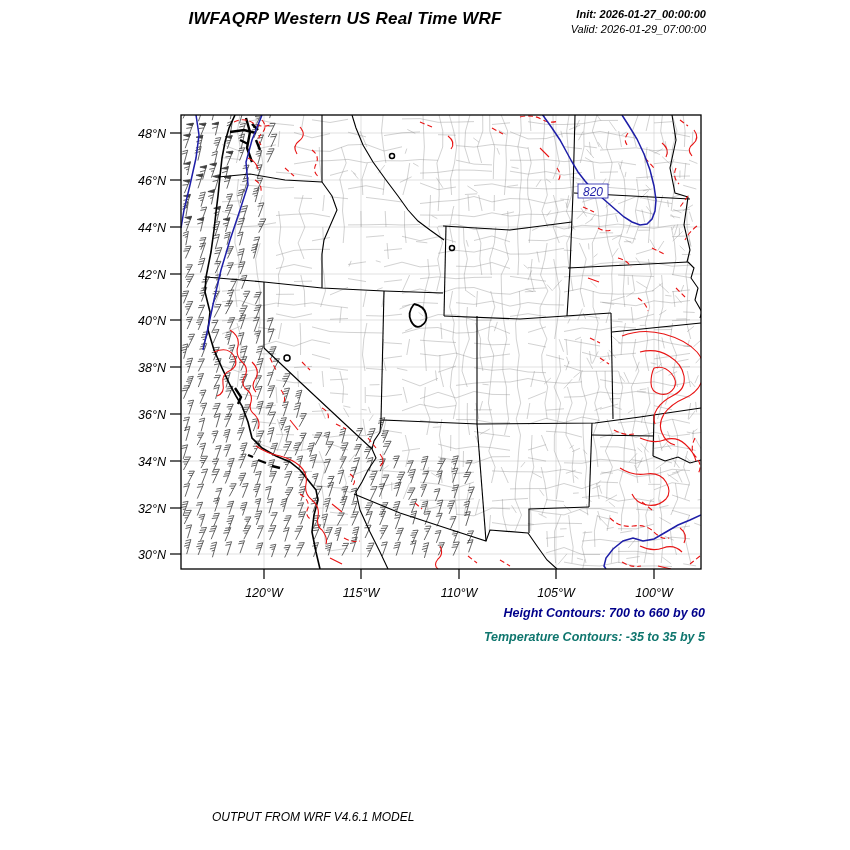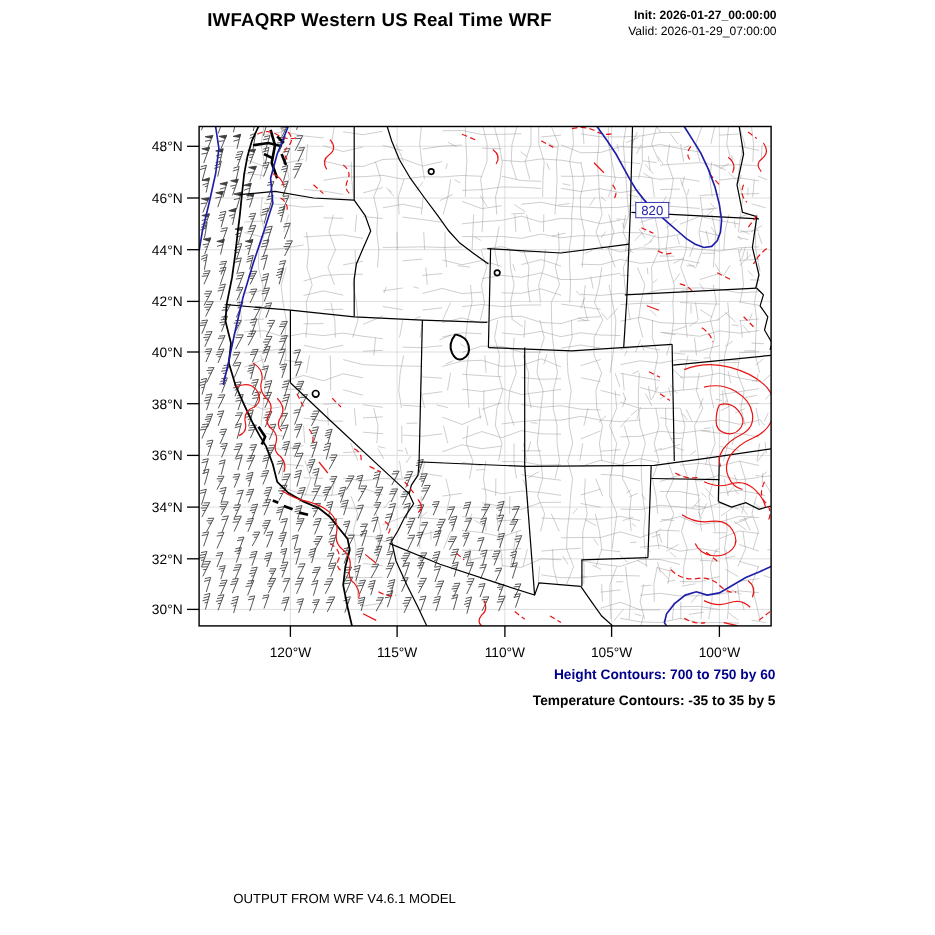--- a/index.html
+++ b/index.html
@@ -1,17 +1,17 @@
 <!DOCTYPE html>
 <html><head>
 <meta charset="utf-8">
 <style>
   html,body{margin:0;padding:0;background:#ffffff;}
   .page{position:relative;width:850px;height:850px;background:#fff;overflow:hidden;
-        font-family:"Liberation Sans", sans-serif;color:#000;}
+        font-family:"Liberation Sans", sans-serif;color:#000;font-style:italic;}
   .title{position:absolute;top:9px;left:140px;width:410px;text-align:center;
          font-size:17px;font-weight:bold;letter-spacing:0.2px;}
   .init-line{position:absolute;top:8px;right:144px;font-size:11px;font-weight:bold;text-align:left;}
   .valid-line{position:absolute;top:23px;right:144px;font-size:11px;font-weight:normal;text-align:right;}
   .fields{position:absolute;top:64px;left:196px;font-size:11px;line-height:13.5px;white-space:pre;}
   .legend-height{position:absolute;top:606px;right:145px;font-size:12.5px;font-weight:bold;}
   .legend-temp{position:absolute;top:630px;right:145px;font-size:12.5px;font-weight:bold;}
   .footer1{position:absolute;top:810px;left:212px;font-size:12px;}
   .footer2{position:absolute;top:824px;left:195px;font-size:11px;}
   svg.map{position:absolute;top:0;left:0;}
@@ -208,16 +208,16 @@
         <text x="361" y="597" text-anchor="middle" font-size="12.5px" fill="#000">115°W</text>
         <line x1="459" y1="569" x2="459" y2="579" stroke="#000" stroke-width="1.2"></line>
         <text x="459" y="597" text-anchor="middle" font-size="12.5px" fill="#000">110°W</text>
         <line x1="556" y1="569" x2="556" y2="579" stroke="#000" stroke-width="1.2"></line>
         <text x="556" y="597" text-anchor="middle" font-size="12.5px" fill="#000">105°W</text>
         <line x1="654" y1="569" x2="654" y2="579" stroke="#000" stroke-width="1.2"></line>
         <text x="654" y="597" text-anchor="middle" font-size="12.5px" fill="#000">100°W</text>
       </g>
     </svg>
 
-  <div class="legend-height" style="color: rgb(0, 0, 139);">Height Contours: 700 to 750 by 60</div>
-  <div class="legend-temp" style="color: #000000;">Temperature Contours: -35 to 35 by 5</div>
+  <div class="legend-height" style="color: rgb(0, 0, 139);">Height Contours: 700 to 660 by 60</div>
+  <div class="legend-temp" style="color: #0f766e;">Temperature Contours: -35 to 35 by 5</div>
   <div class="footer1">OUTPUT FROM WRF V4.6.1 MODEL</div>
 </div>
 
 </body></html>

